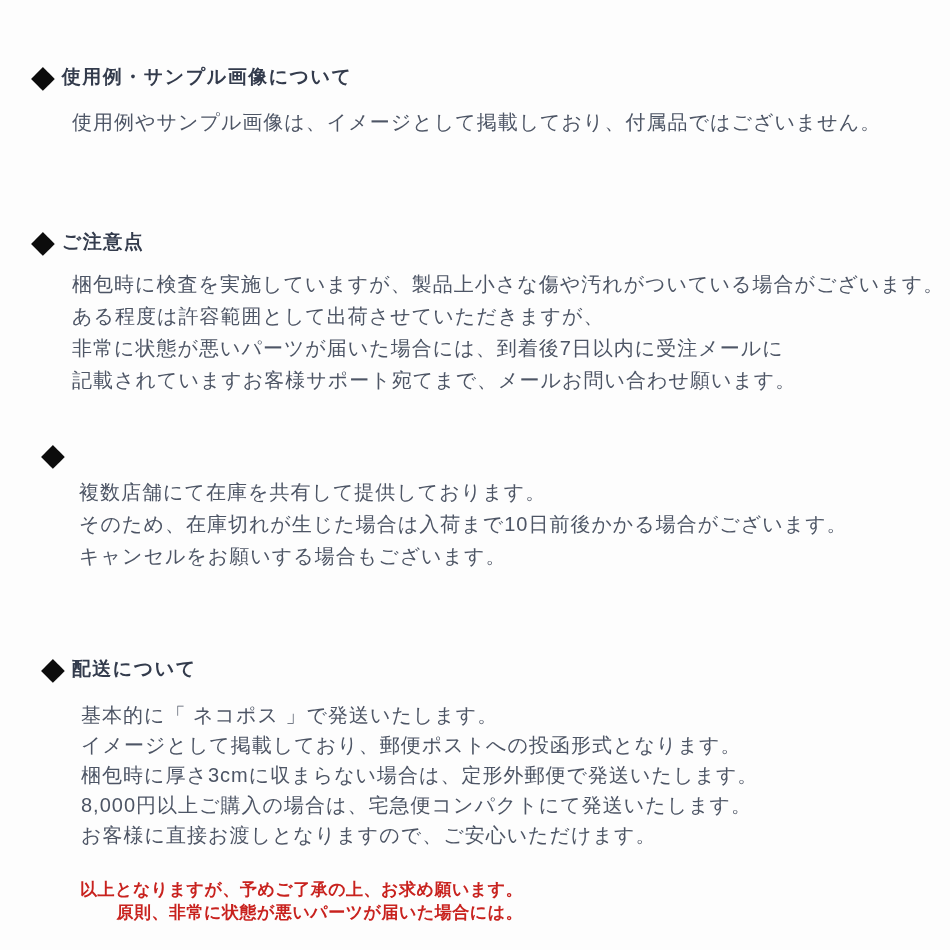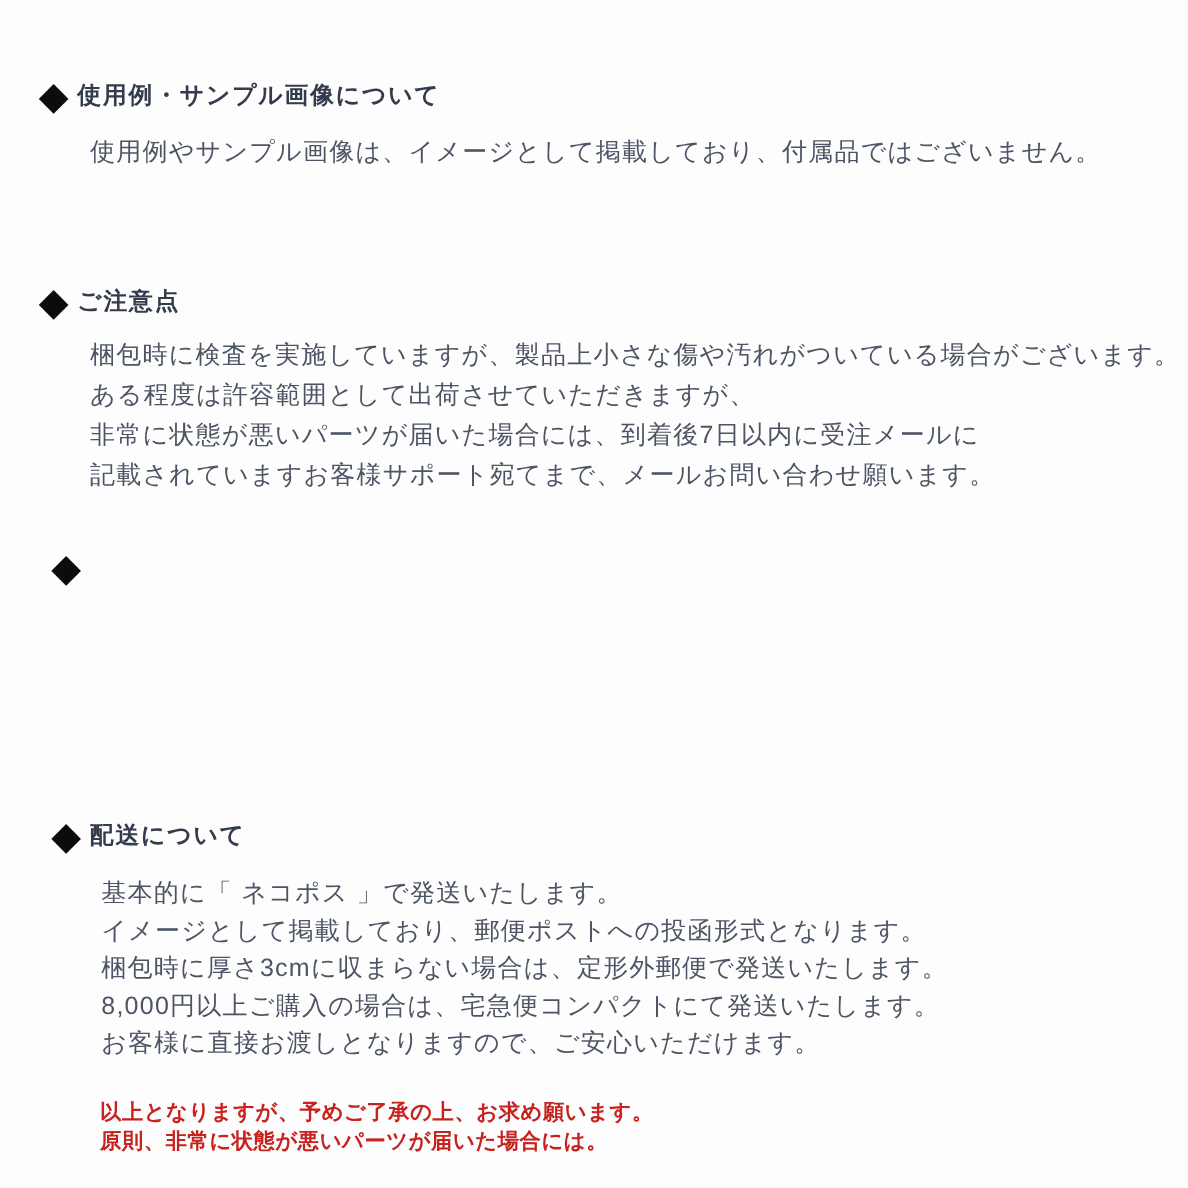--- a/index.html
+++ b/index.html
@@ -69,20 +69,21 @@
     top: 878px;
   }
   .warning-block p {
     margin: 0;
     font-size: 17px;
     font-weight: bold;
     color: #c8221e;
     letter-spacing: 0.5px;
     line-height: 23px;
     white-space: nowrap;
+    text-align: right;
   }
 </style>
 </head>
 <body>
 
 <div>
 
   <section class="section sec-1">
     <div class="section-head">
       <span class="diamond">◆</span>
@@ -103,20 +104,25 @@
       <p>ある程度は許容範囲として出荷させていただきますが、</p>
       <p>非常に状態が悪いパーツが届いた場合には、到着後7日以内に受注メールに</p>
       <p>記載されていますお客様サポート宛てまで、メールお問い合わせ願います。</p>
     </div>
   </section>
 
   <section class="section sec-3">
     <div class="section-head">
       <span class="diamond">◆</span>
     </div>
+    <div class="section-body">
+      <p>複数店舗にて在庫を共有して提供しております。</p>
+      <p>そのため、在庫切れが生じた場合は入荷まで10日前後かかる場合がございます。</p>
+      <p>キャンセルをお願いする場合もございます。</p>
+    </div>
   </section>
 
   <section class="section sec-4">
     <div class="section-head">
       <span class="diamond">◆</span>
       <h2 class="section-title">配送について</h2>
     </div>
     <div class="section-body">
       <p>基本的に「 ネコポス 」で発送いたします。</p>
       <p>イメージとして掲載しており、郵便ポストへの投函形式となります。</p>

